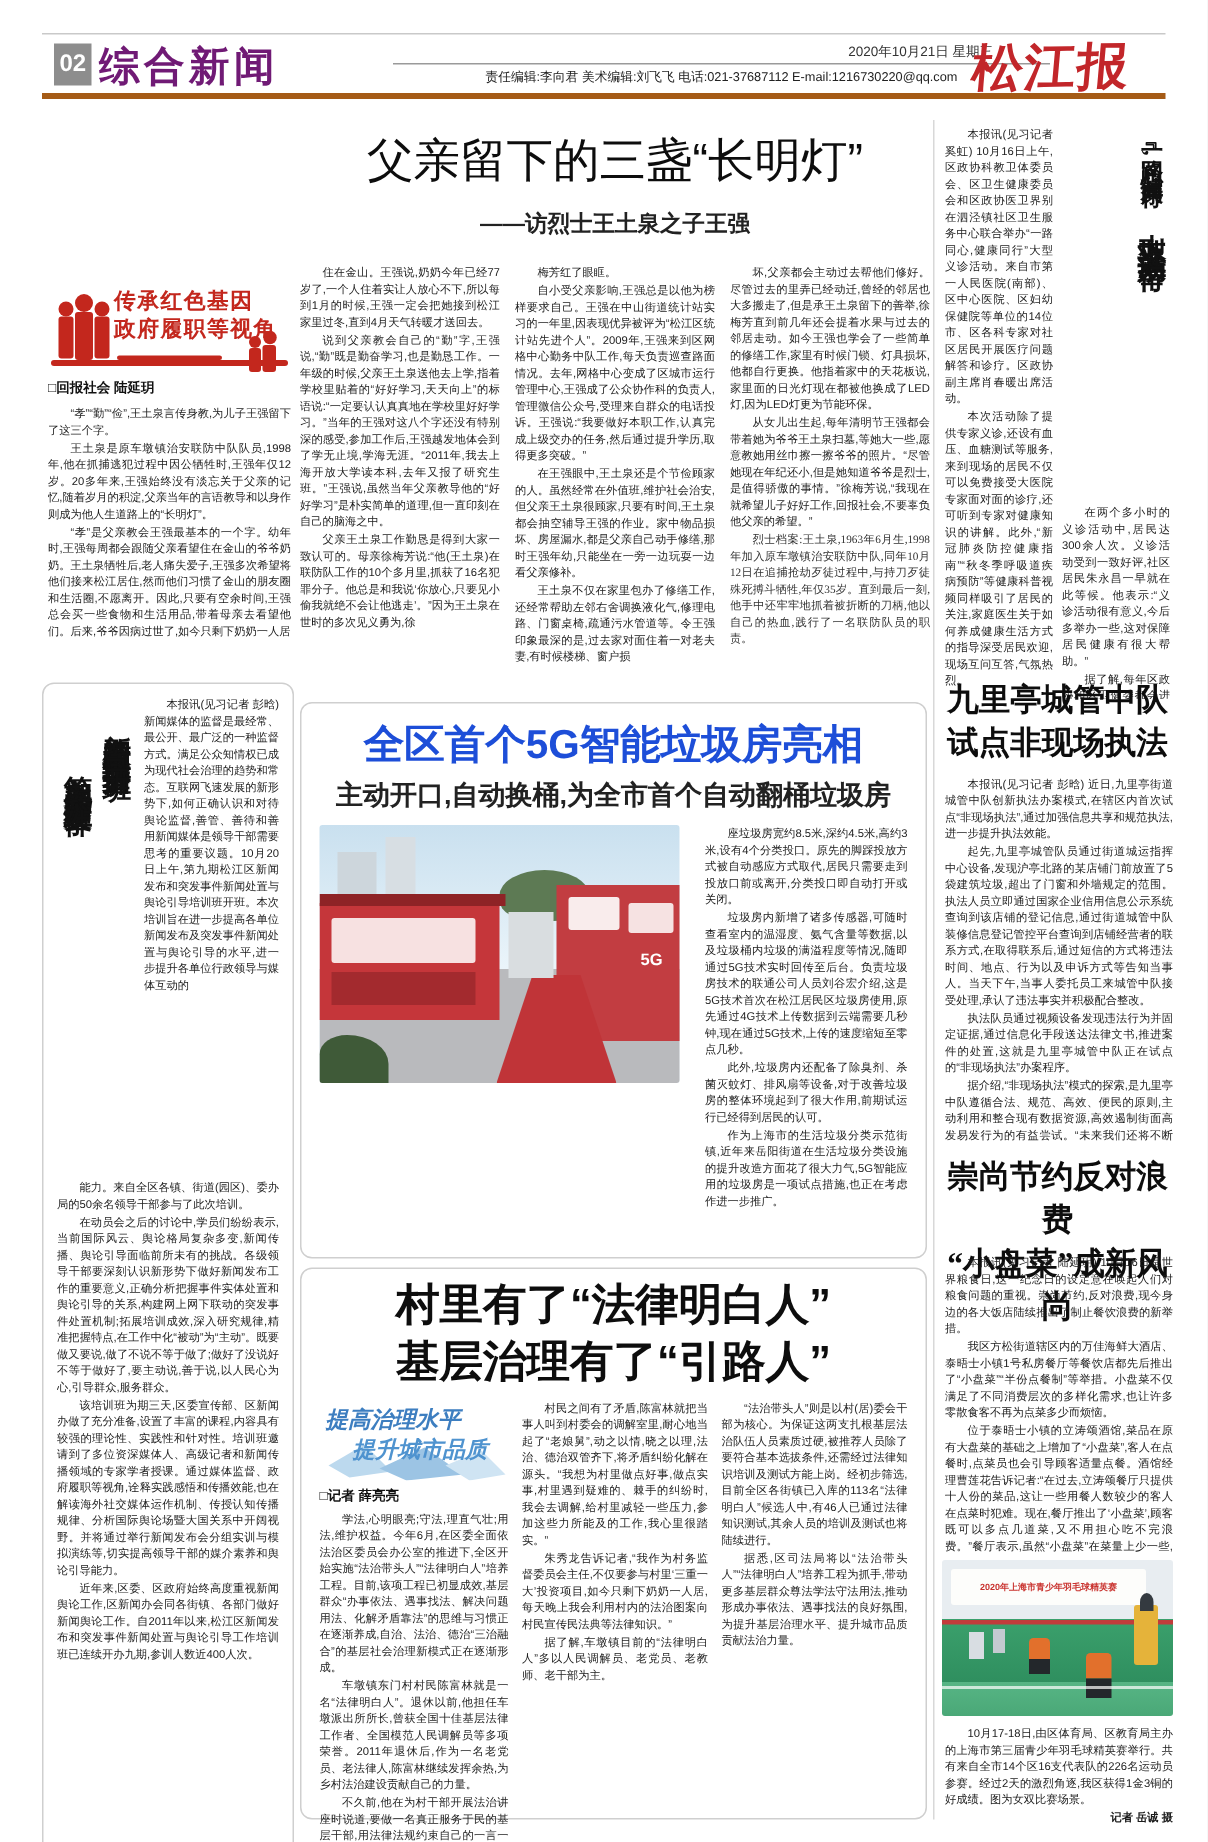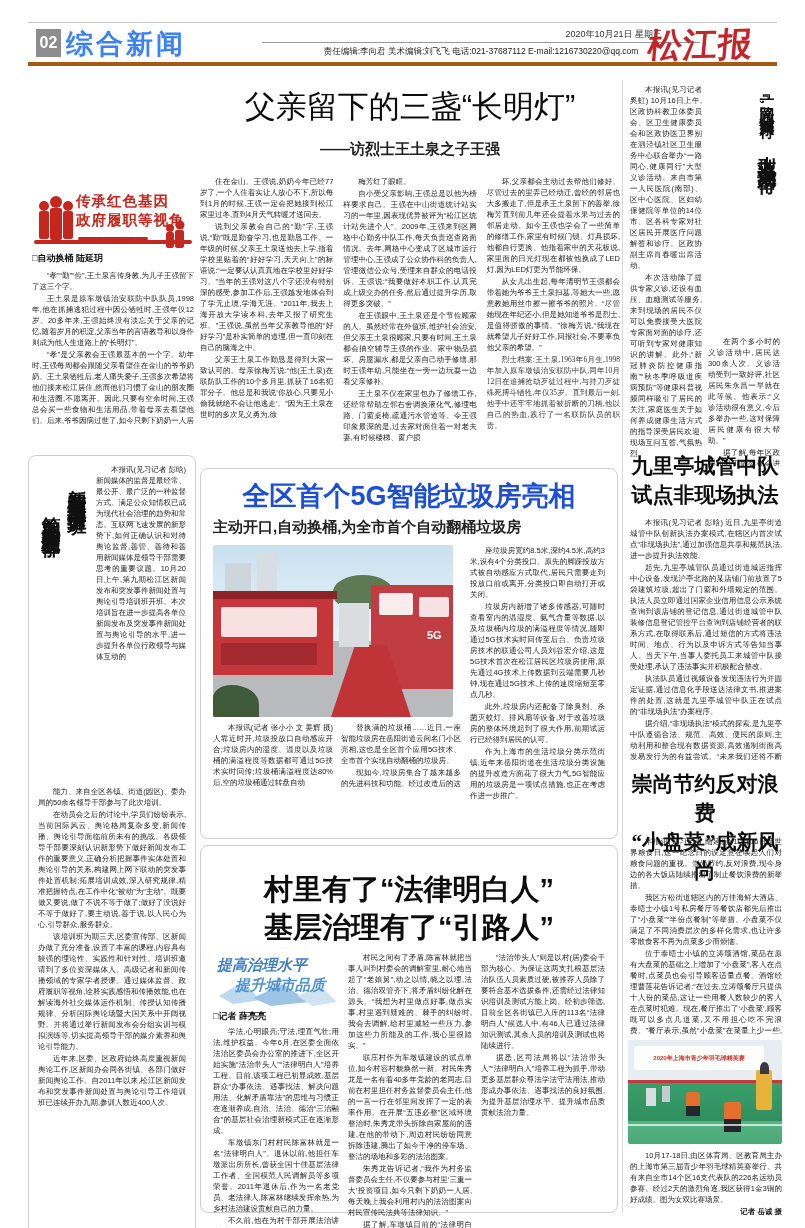--- a/index.html
+++ b/index.html
@@ -5,21 +5,21 @@
   * { margin:0; padding:0; box-sizing:border-box; }
   body { background:#e9e9e9; font-family:"Liberation Sans", sans-serif; }
   #page { position:relative; width:805px; height:1228px; background:#ffffff; margin:0 auto; overflow:hidden; }
 
   .hairline { position:absolute; background:#c9c9c9; }
   .thick-rule { position:absolute; left:28px; top:62px; width:749px; height:4px; background:#a55b16; }
 
   
   .pageno { position:absolute; left:36px; top:29px; width:25px; height:28px; background:#8d8d8d; color:#fff;
             font-size:16px; font-weight:bold; display:flex; align-items:center; justify-content:center; }
-  .section-title { position:absolute; left:66px; top:26px; font-size:27px; font-weight:bold; letter-spacing:3px; color:#3b82f6; }
+  .section-title { position:absolute; left:66px; top:26px; font-size:27px; font-weight:bold; letter-spacing:3px; color:#701a75; }
   .dateline { position:absolute; left:262px; top:28px; width:400px; text-align:right; font-size:9px; color:#333; }
   .head-rule { position:absolute; left:262px; top:42px; width:438px; height:1px; background:#9a9a9a; }
   .editors { position:absolute; left:262px; top:46px; width:438px; text-align:center; font-size:8.5px; color:#222; }
   .masthead { position:absolute; left:648px; top:22px; width:132px; font-family:"Liberation Serif", serif;
               font-size:34px; font-weight:bold; color:#c2262a; transform:skewX(-6deg) rotate(-1deg); letter-spacing:1px; }
 
   
   .para { margin:0 0 1px 0; text-indent:2em; text-align:justify; }
   .bodytext { font-size:7.5px; line-height:11px; color:#1c1c1c; overflow:hidden; }
   .byline { font-size:9px; font-weight:bold; color:#111; }
@@ -55,33 +55,33 @@
   .training-vt { height:318px; }
   .training-vt span { display:block; font-size:19px; letter-spacing:2px; }
   .training-vt .t-first { padding-top:10px; }
   .training-vt .t-second { padding-top:38px; }
   .training-intro { flex:1; height:318px; }
   .training-body { margin-top:4px; height:400px; }
 
   
   .smartbin { left:200px; top:468px; width:418px; height:371px; padding:9px 12px; }
   .sb-title { text-align:center; font-size:27px; font-weight:bold; color:#1d4ed8; }
-  .sb-sub { text-align:left; font-size:15px; font-weight:bold; color:#222; margin-top:4px; }
+  .sb-sub { text-align:center; font-size:18px; font-weight:bold; color:#222; margin-top:4px; }
   .sb-content { display:flex; gap:9px; margin-top:8px; }
   .sb-leftwrap { width:248px; }
   .sb-photo { position:relative; width:240px; height:172px; overflow:hidden; border-radius:2px; background:linear-gradient(#c9e0ef,#eaf4fa 55%); }
   .sb-cols { display:flex; gap:8px; margin-top:5px; }
   .sb-cols > div { flex:1; height:96px; }
   .sb-c3 { flex:1; height:282px; }
 
   
   .ph { position:absolute; }
 
   
-  .lawbox { left:200px; top:845px; width:418px; height:368px; padding:24px 12px; }
+  .lawbox { left:200px; top:845px; width:418px; height:368px; padding:5px 12px; }
   .law-title { text-align:center; font-size:29px; font-weight:bold; line-height:38px; color:#0d0d0d; }
   .law-content { display:flex; gap:9px; margin-top:6px; }
   .law-content > div { flex:1; }
   .law-slogan { display:block; width:126px; height:54px; }
   .law-byline { margin:4px 0 3px 0; }
   .law-c1-text { height:238px; }
   .law-c23 { height:300px; }
 
   
   .d-title { position:absolute; left:628px; top:0; width:154px; text-align:center; font-family:"Liberation Serif", serif;
@@ -129,21 +129,21 @@
           <rect x="143" y="42" width="9" height="18" rx="2"></rect>
         <rect x="2" y="52" width="158" height="4" rx="2"></rect>
         <rect x="46" y="49" width="70" height="3" rx="1.5"></rect>
       </g>
     </svg>
     <div class="emblem-text">
       <div>传承红色基因</div>
       <div>政府履职等视角</div>
     </div>
   </div>
-  <div class="lead-byline byline">□自动换桶 陆延玥</div>
+  <div class="lead-byline byline">□回报社会 陆延玥</div>
   <div class="lead-col1 bodytext">
       <p class="para">“孝”“勤”“俭”,王土泉言传身教,为儿子王强留下了这三个字。</p>
       <p class="para">王土泉是原车墩镇治安联防中队队员,1998年,他在抓捕逃犯过程中因公牺牲时,王强年仅12岁。20多年来,王强始终没有淡忘关于父亲的记忆,随着岁月的积淀,父亲当年的言语教导和以身作则成为他人生道路上的“长明灯”。</p>
       <p class="para">“孝”是父亲教会王强最基本的一个字。幼年时,王强每周都会跟随父亲看望住在金山的爷爷奶奶。王土泉牺牲后,老人痛失爱子,王强多次希望将他们接来松江居住,然而他们习惯了金山的朋友圈和生活圈,不愿离开。因此,只要有空余时间,王强总会买一些食物和生活用品,带着母亲去看望他们。后来,爷爷因病过世了,如今只剩下奶奶一人居</p>
     </div>
 
   <h1 class="lead-title">父亲留下的三盏“长明灯”</h1>
   <div class="lead-sub">——访烈士王土泉之子王强</div>
 
   <div class="lead-cols">
@@ -219,29 +219,20 @@
           <div class="ph" style="left:8px;top:62px;width:96px;height:30px;background:rgba(255,255,255,.85);border-radius:2px;"></div>
           <div class="ph" style="left:8px;top:98px;width:96px;height:22px;background:#a32a2e;"></div>
           <div class="ph" style="left:158px;top:40px;width:90px;height:104px;background:#c23d41;"></div>
           <div class="ph" style="left:166px;top:48px;width:34px;height:22px;background:rgba(255,255,255,.9);border-radius:2px;"></div>
           <div class="ph" style="left:206px;top:52px;width:30px;height:20px;background:rgba(255,255,255,.85);border-radius:2px;"></div>
           <div class="ph" style="left:214px;top:84px;width:26px;height:14px;color:#fff;font-size:11px;font-weight:bold;">5G</div>
           <div class="ph" style="left:118px;top:100px;width:80px;height:72px;background:#c03438;clip-path:polygon(30% 0,70% 0,100% 100%,0 100%);"></div>
           <div class="ph" style="left:126px;top:58px;width:30px;height:44px;background:#d9dde0;"></div>
           <div class="ph" style="left:0px;top:140px;width:46px;height:32px;background:#3f5a38;border-radius:40% 60% 0 0;"></div>
         </div>
-        <div class="sb-cols">
-          <div class="bodytext">
-              <p class="para">本报讯(记者 张小小 文 姜辉 摄) 人靠近时开,垃圾投放口自动感应开合;垃圾房内的湿度、温度以及垃圾桶的满溢程度等数据都可通过5G技术实时回传;垃圾桶满溢程度达80%后,空的垃圾桶通过转盘自动</p>
-            </div>
-          <div class="bodytext">
-              <p class="para">替换满的垃圾桶……近日,一座智能垃圾房在岳阳街道云间名门小区亮相,这也是全区首个应用5G技术、全市首个实现自动翻桶的垃圾房。</p>
-              <p class="para">现如今,垃圾房集合了越来越多的先进科技和功能。经过改造后的这</p>
-            </div>
-        </div>
       </div>
       <div class="sb-c3 bodytext">
           <p class="para">座垃圾房宽约8.5米,深约4.5米,高约3米,设有4个分类投口。原先的脚踩投放方式被自动感应方式取代,居民只需要走到投放口前或离开,分类投口即自动打开或关闭。</p>
           <p class="para">垃圾房内新增了诸多传感器,可随时查看室内的温湿度、氨气含量等数据,以及垃圾桶内垃圾的满溢程度等情况,随即通过5G技术实时回传至后台。负责垃圾房技术的联通公司人员刘谷宏介绍,这是5G技术首次在松江居民区垃圾房使用,原先通过4G技术上传数据到云端需要几秒钟,现在通过5G技术,上传的速度缩短至零点几秒。</p>
           <p class="para">此外,垃圾房内还配备了除臭剂、杀菌灭蚊灯、排风扇等设备,对于改善垃圾房的整体环境起到了很大作用,前期试运行已经得到居民的认可。</p>
           <p class="para">作为上海市的生活垃圾分类示范街镇,近年来岳阳街道在生活垃圾分类设施的提升改造方面花了很大力气,5G智能应用的垃圾房是一项试点措施,也正在考虑作进一步推广。</p>
         </div>
     </div>
   </div>
 
@@ -261,21 +252,20 @@
         </svg>
         <div class="law-byline byline">□记者 薛亮亮</div>
         <div class="law-c1-text bodytext">
             <p class="para">学法,心明眼亮;守法,理直气壮;用法,维护权益。今年6月,在区委全面依法治区委员会办公室的推进下,全区开始实施“法治带头人”“法律明白人”培养工程。目前,该项工程已初显成效,基层群众“办事依法、遇事找法、解决问题用法、化解矛盾靠法”的思维与习惯正在逐渐养成,自治、法治、德治“三治融合”的基层社会治理新模式正在逐渐形成。</p>
             <p class="para">车墩镇东门村村民陈富林就是一名“法律明白人”。退休以前,他担任车墩派出所所长,曾获全国十佳基层法律工作者、全国模范人民调解员等多项荣誉。2011年退休后,作为一名老党员、老法律人,陈富林继续发挥余热,为乡村法治建设贡献自己的力量。</p>
             <p class="para">不久前,他在为村干部开展法治讲座时说道,要做一名真正服务于民的基层干部,用法律法规约束自己的一言一行,依法行政保障村民的合法权益。</p>
           </div>
       </div>
       <div class="law-c23 bodytext">
           <p class="para">村民之间有了矛盾,陈富林就把当事人叫到村委会的调解室里,耐心地当起了“老娘舅”,动之以情,晓之以理,法治、德治双管齐下,将矛盾纠纷化解在源头。“我想为村里做点好事,做点实事,村里遇到疑难的、棘手的纠纷时,我会去调解,给村里减轻一些压力,参加这些力所能及的工作,我心里很踏实。”</p>
-          <p class="para">联庄村作为车墩镇建设的试点单位,如今村容村貌焕然一新。村民朱秀龙是一名有着40多年党龄的老同志,目前在村里担任村务监督委员会主任,他的一言一行在邻里间发挥了一定的表率作用。在开展“五违必整”区域环境整治时,朱秀龙带头拆除自家屋前的违建,在他的带动下,周边村民纷纷同意拆除违建,腾出了如今干净的停车场、整洁的场地和多彩的法治图案。</p>
           <p class="para">朱秀龙告诉记者,“我作为村务监督委员会主任,不仅要参与村里‘三重一大’投资项目,如今只剩下奶奶一人居,每天晚上我会利用村内的法治图案向村民宣传民法典等法律知识。”</p>
           <p class="para">据了解,车墩镇目前的“法律明白人”多以人民调解员、老党员、老教师、老干部为主。</p>
         </div>
       <div class="law-c23 bodytext">
           <p class="para">“法治带头人”则是以村(居)委会干部为核心。为保证这两支扎根基层法治队伍人员素质过硬,被推荐人员除了要符合基本选拔条件,还需经过法律知识培训及测试方能上岗。经初步筛选,目前全区各街镇已入库的113名“法律明白人”候选人中,有46人已通过法律知识测试,其余人员的培训及测试也将陆续进行。</p>
           <p class="para">据悉,区司法局将以“法治带头人”“法律明白人”培养工程为抓手,带动更多基层群众尊法学法守法用法,推动形成办事依法、遇事找法的良好氛围,为提升基层治理水平、提升城市品质贡献法治力量。</p>
         </div>
     </div>
   </div>
 

